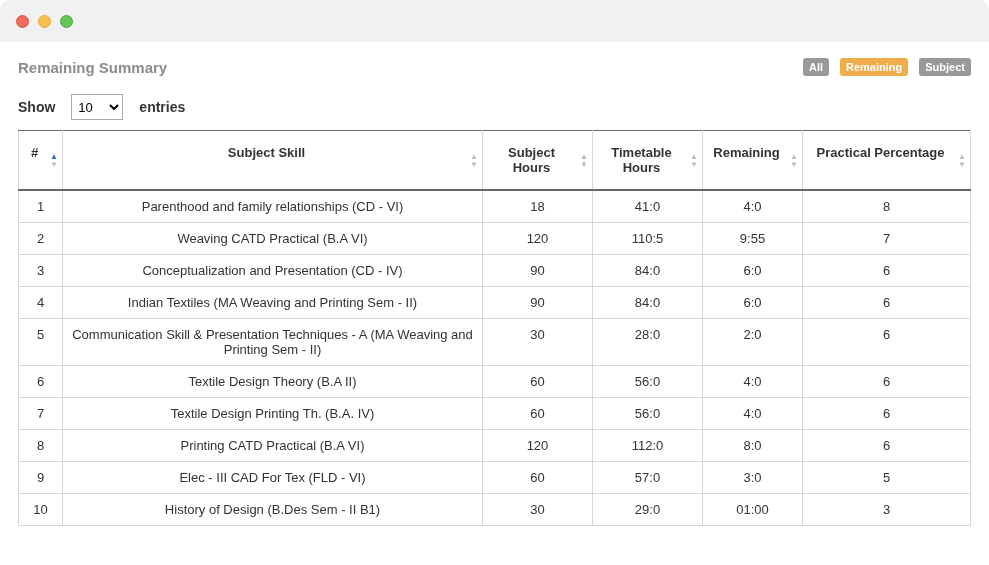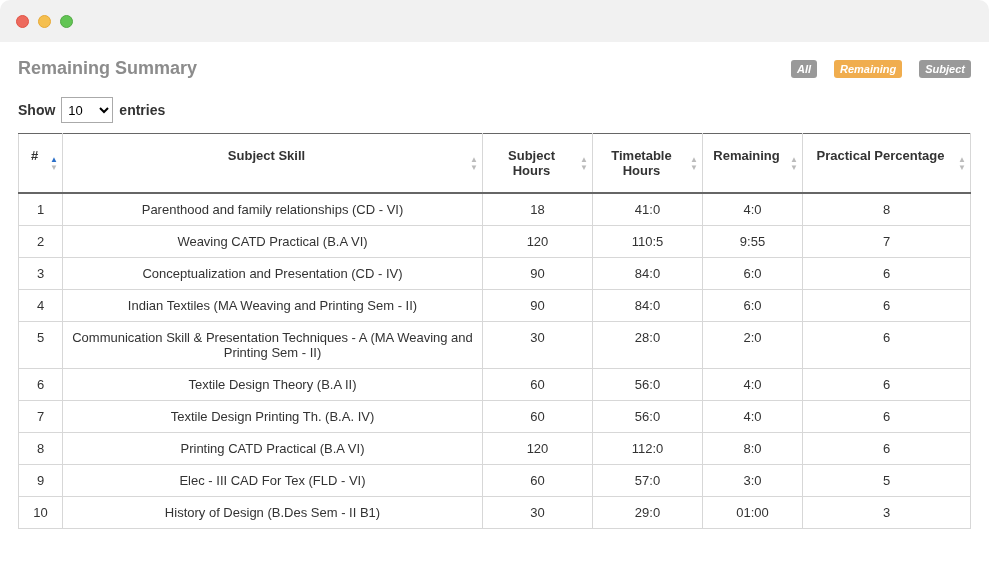--- a/index.html
+++ b/index.html
@@ -21,35 +21,35 @@
     padding: 16px 18px 0 18px;
     height: calc(100% - 42px);
     overflow: hidden;
   }
 
   .header-row {
     display: flex; justify-content: space-between; align-items: center;
     margin-bottom: 18px;
   }
   .page-title {
-    font-size: 18px; font-weight: 700; color: #8c8c8c;
-  }
-  .filter-badges { display: flex; gap: 17px; font-style: italic; }
+    font-size: 15px; font-weight: 700; color: #8c8c8c;
+  }
+  .filter-badges { display: flex; gap: 11px; }
   .badge {
     font-size: 11px; font-weight: 700; color: #fff; background: #999;
     padding: 3px 6px; border-radius: 3px; cursor: pointer;
   }
   .badge.active { background: #f0ad4e; }
 
   .controls-row {
     display: flex; justify-content: space-between; align-items: center;
     margin-bottom: 10px;
     font-size: 14px; font-weight: 700; color: #333;
   }
-  .show-ctrl { display: flex; align-items: center; gap: 6px; justify-content: space-between; }
+  .show-ctrl { display: flex; align-items: center; gap: 16px; justify-content: space-between; }
   .show-ctrl select {
     height: 26px; width: 52px; font-size: 13px; border: 1px solid #aaa;
     background: #fff; padding: 0 2px;
   }
   .search-ctrl { display: flex; align-items: center; gap: 6px; }
   .search-ctrl input {
     height: 26px; width: 115px; border: 1px solid #ccc; border-radius: 3px;
     padding: 0 6px; font-size: 13px;
   }
 

